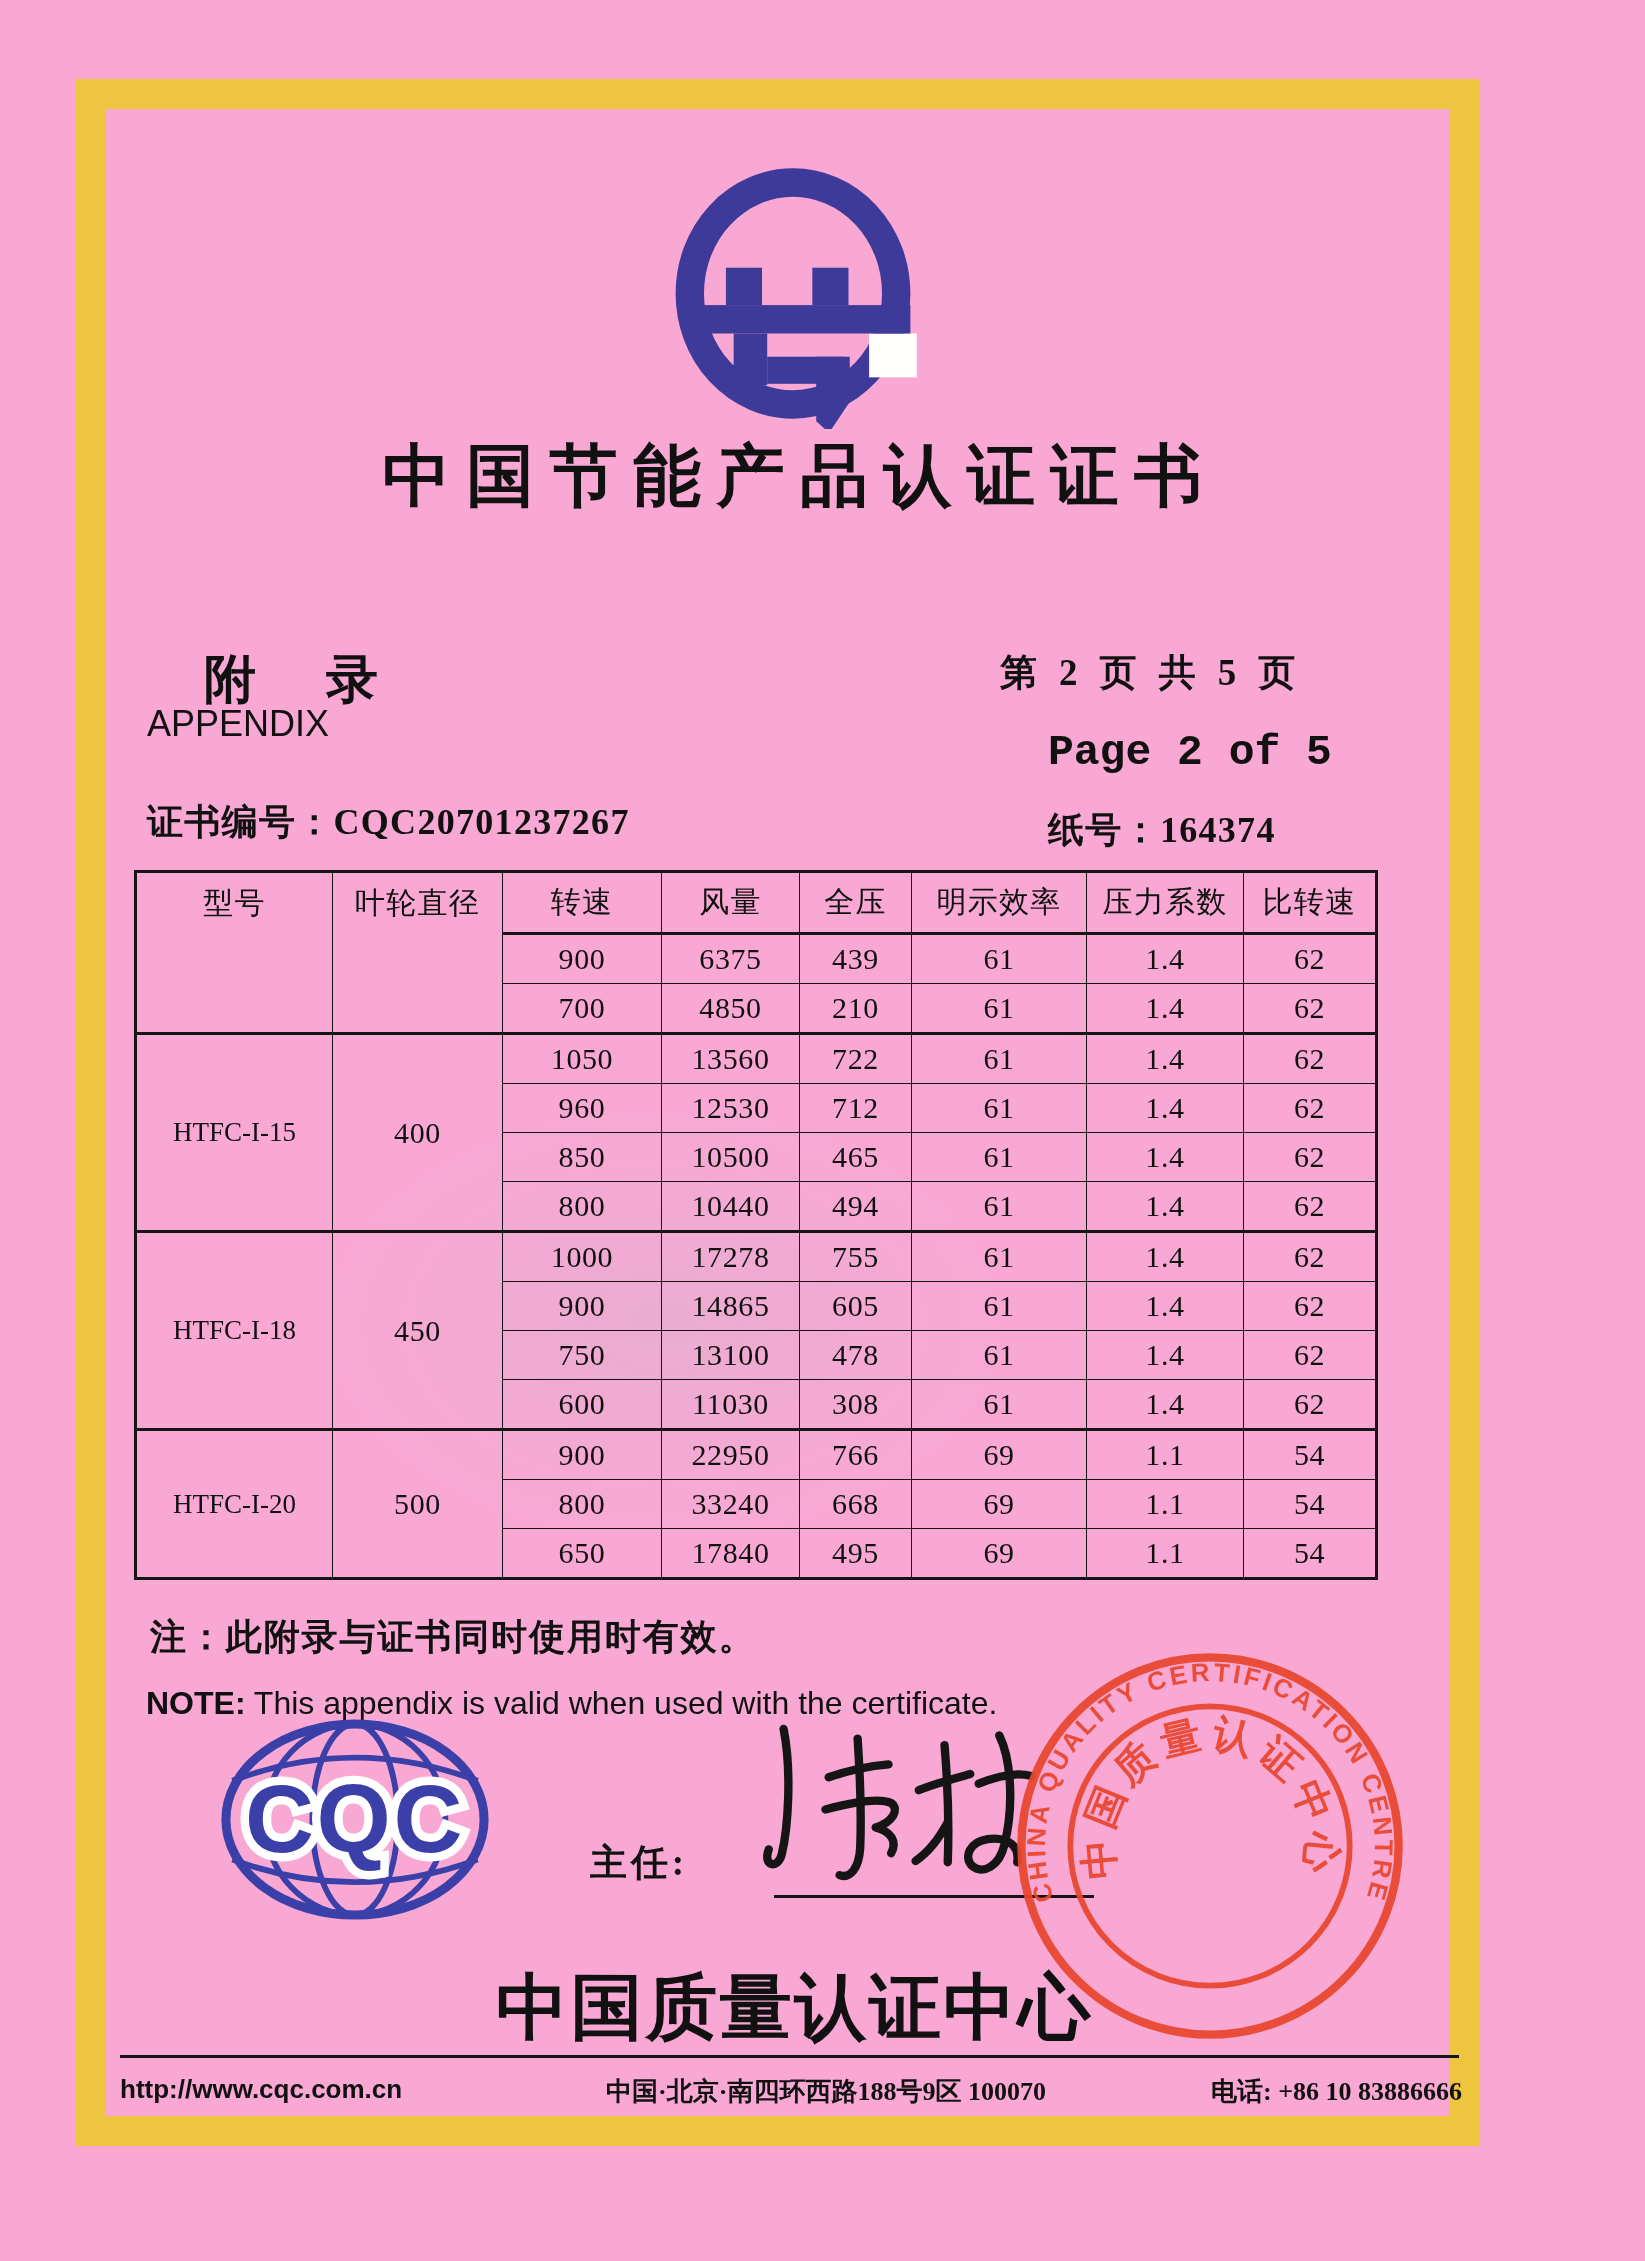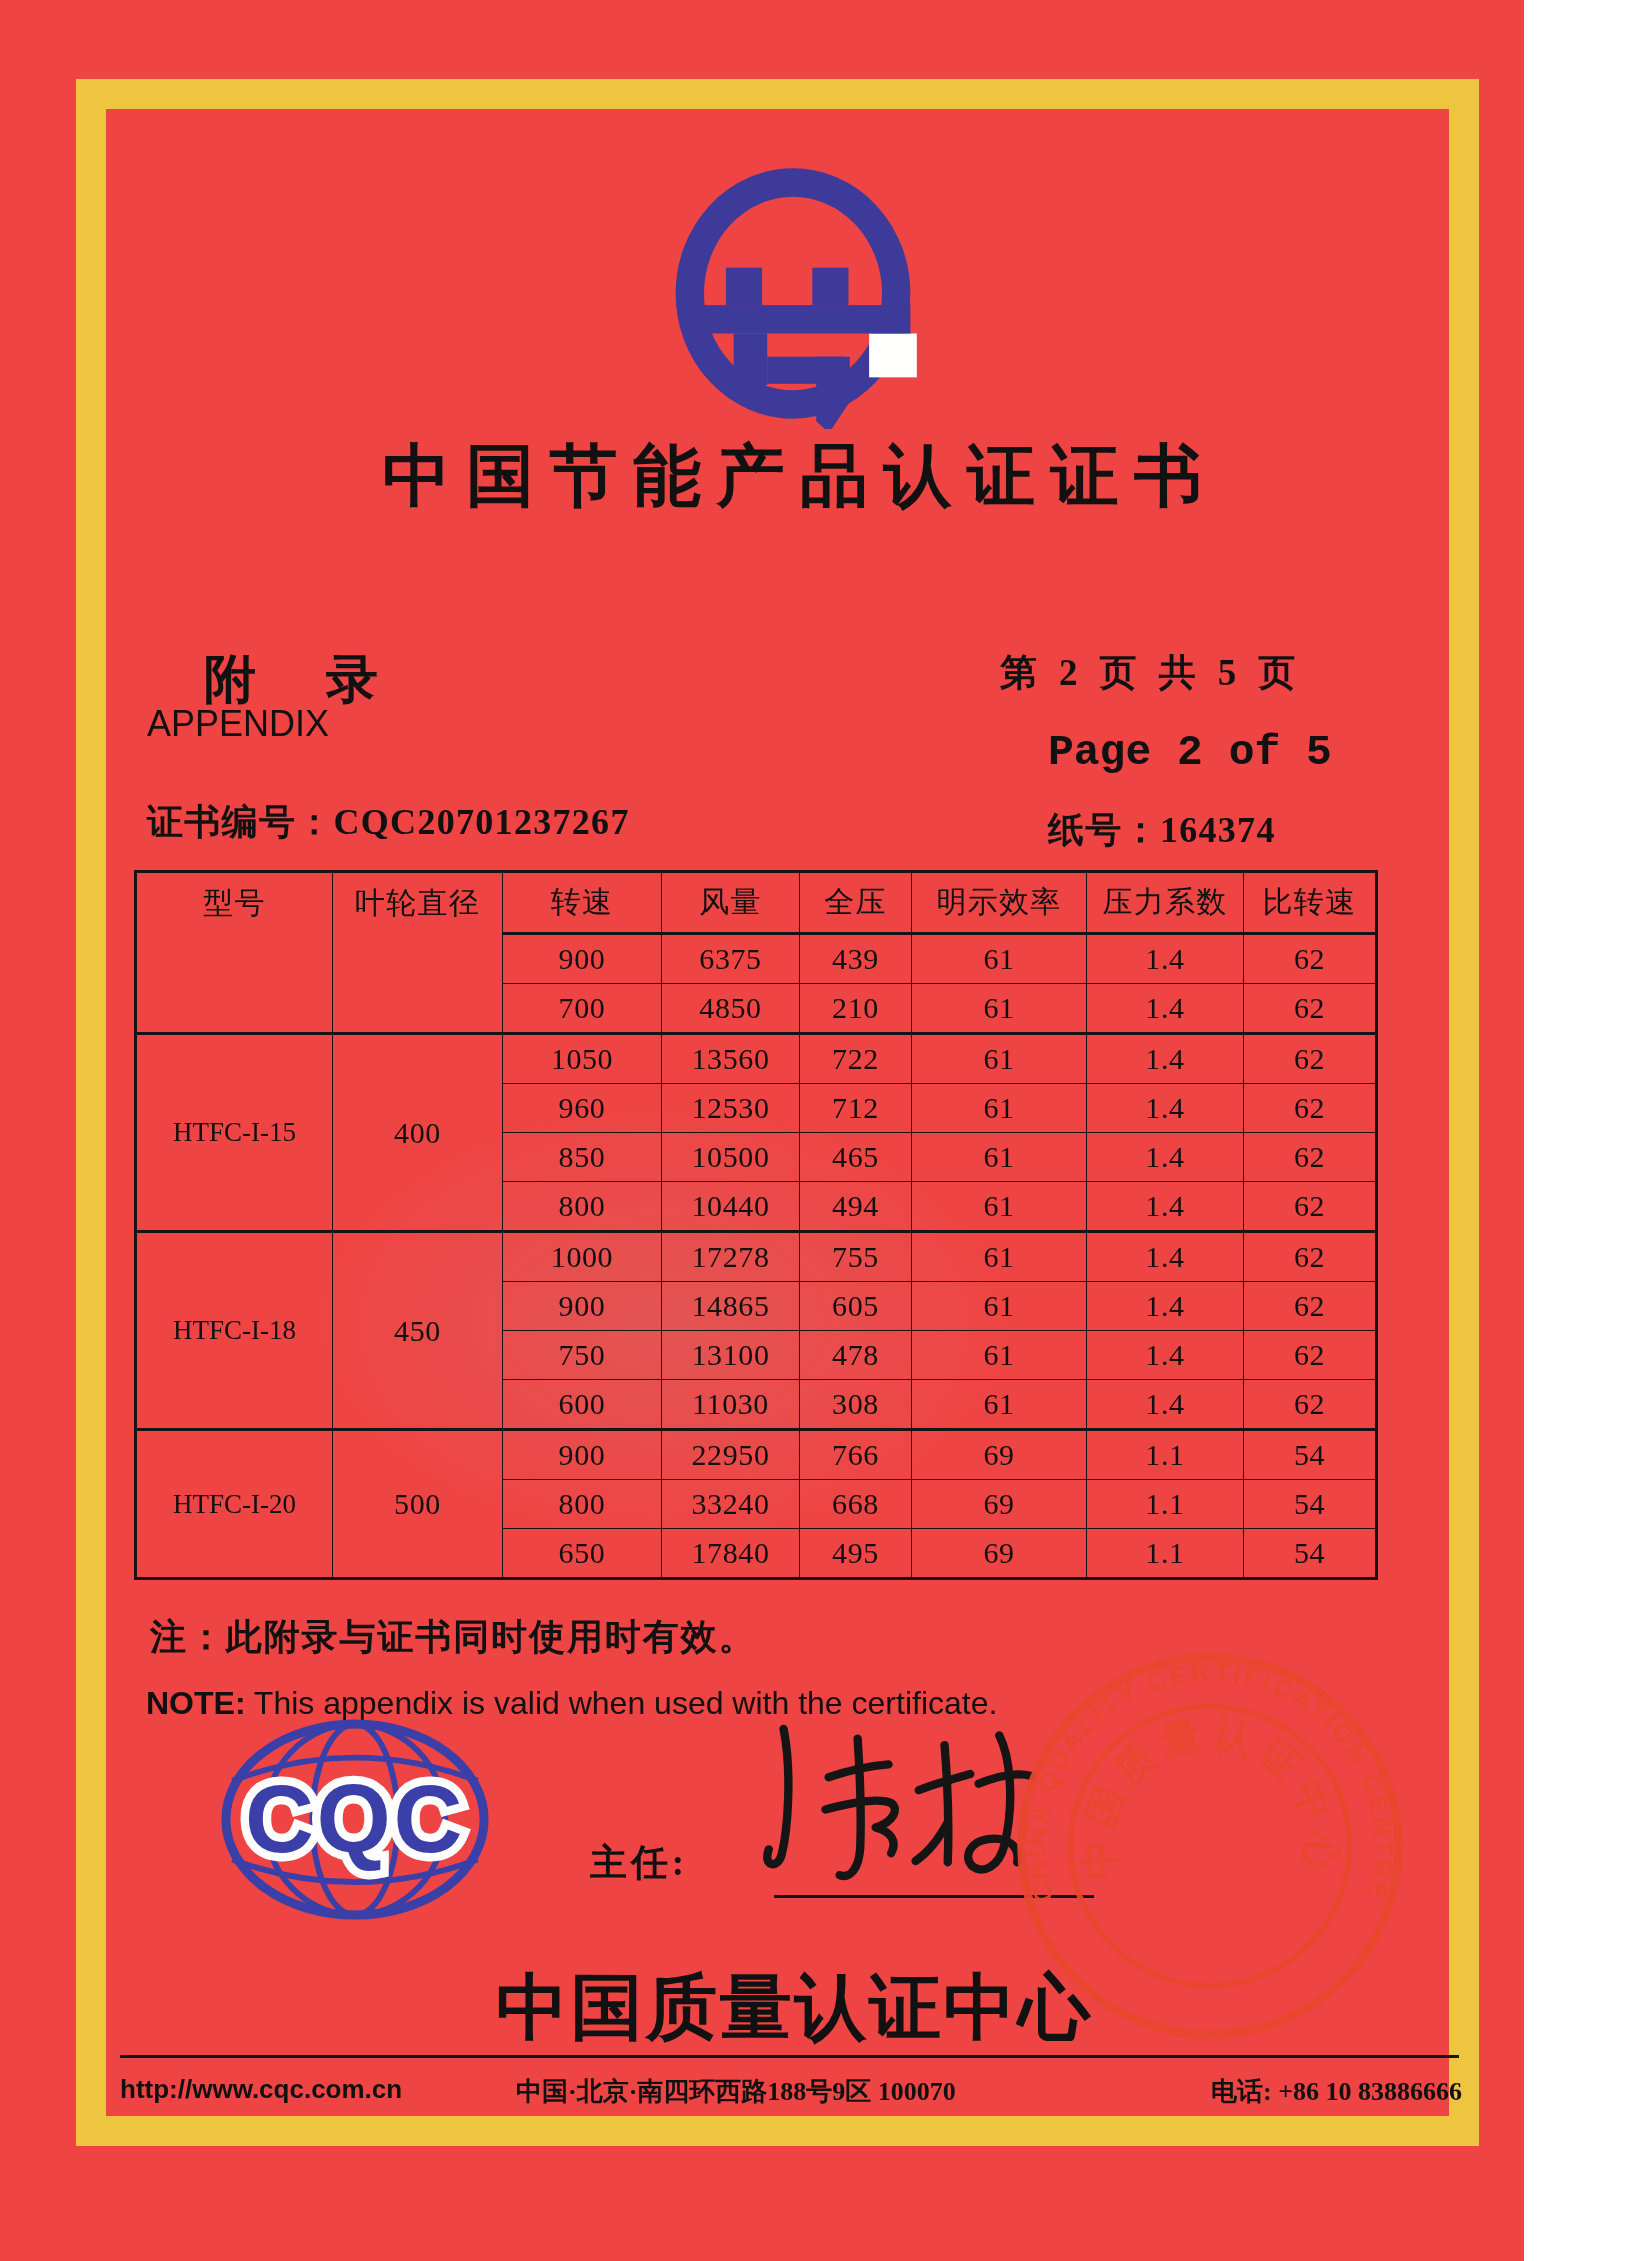--- a/index.html
+++ b/index.html
@@ -1,16 +1,16 @@
 <!DOCTYPE html>
 <html style="font-size:10.3px"><head>
 <meta charset="utf-8">
 <style>
   html,body{margin:0;padding:0;background:#ffffff;}
-  .page{position:relative;width:1524px;height:2261px;background:#ef4444;overflow:hidden;
+  .page{position:relative;width:1645px;height:2261px;background:#f9a8d4;overflow:hidden;
         font-family:"Liberation Serif",serif;color:#111;}
   .gold-frame{position:absolute;left:76px;top:79px;width:1403px;height:2067px;
         border:30px solid #eec53e;box-sizing:border-box;}
   .ghost-tint{position:absolute;left:180px;top:1018px;width:967px;height:612px;
         background:radial-gradient(closest-side,rgba(140,200,185,0.13),rgba(140,200,185,0) 72%);}
   .abs{position:absolute;}
   .emblem{left:664px;top:158px;width:258px;height:271px;}
   .main-title{left:381px;top:431px;width:838px;text-align:center;font-size:68px;font-weight:bold;
         letter-spacing:15.5px;white-space:nowrap;}
   .appendix-cn{left:164px;top:645px;font-size:52px;font-weight:600;margin-left:40px;}
@@ -35,21 +35,21 @@
   .note-en{left:146px;top:1685px;font-size:32px;font-family:"Liberation Sans",sans-serif;}
   .note-en b{font-weight:bold;}
   .cqc-globe{left:213px;top:1715px;width:284px;height:213px;}
   .director{left:590px;top:1838px;font-size:37px;font-weight:600;letter-spacing:3.9px;}
   .signature{left:722px;top:1700px;width:400px;height:206px;}
   .sig-line{left:774px;top:1895px;width:320px;height:3.2px;background:#151515;}
   .seal{left:1013px;top:1649px;width:394px;height:394px;opacity:0.93;}
   .issuer{left:496px;top:1960px;font-size:72px;font-weight:bold;letter-spacing:2.6px;white-space:nowrap;}
   .footer-line{left:120px;top:2055px;width:1339px;height:3.2px;background:#151515;}
   .footer-url{left:120px;top:2074px;font-size:26px;font-weight:700;font-family:"Liberation Sans",sans-serif;}
-  .footer-address{left:516px;top:2074px;width:580px;font-size:26px;font-weight:600;}
+  .footer-address{left:536px;top:2074px;width:580px;text-align:center;font-size:26px;font-weight:600;}
   .footer-phone{left:1173px;top:2074px;width:289px;text-align:right;font-size:26px;font-weight:600;}
 </style>
 </head>
 <body>
 
 <div class="page">
 
   <div class="gold-frame"></div>
   <div class="ghost-tint"></div>
 

